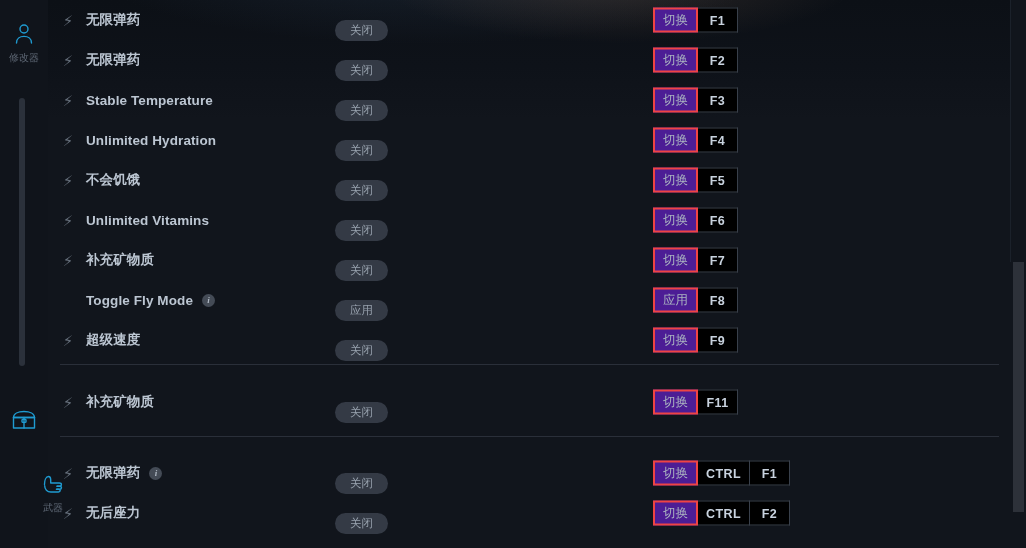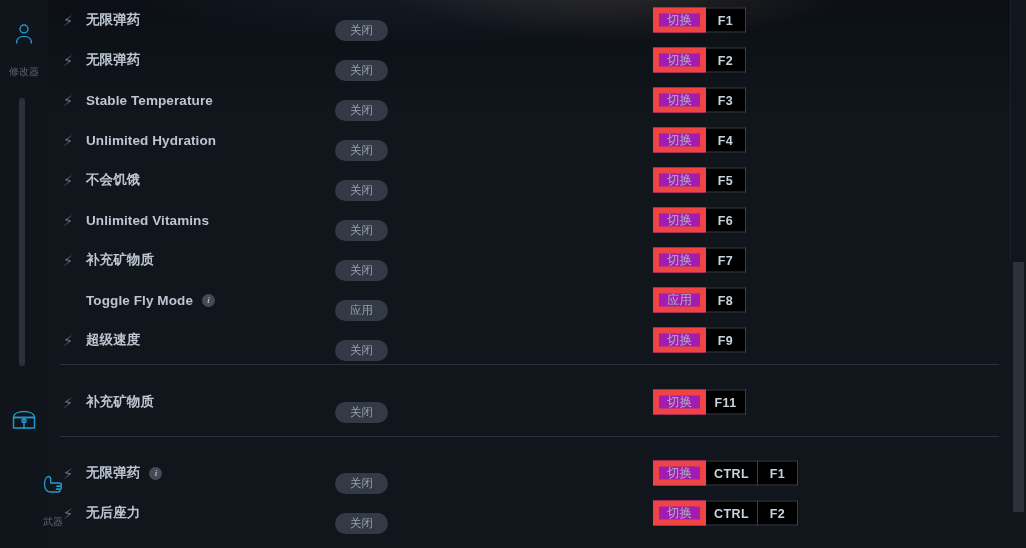--- a/index.html
+++ b/index.html
@@ -49,21 +49,20 @@
   .rail-label {
     font-size: 10px;
     line-height: 10px;
     color: #6a7482;
     letter-spacing: 0px;
     writing-mode: vertical-rl;
     text-orientation: upright;
     max-height: 28px;
     overflow: hidden;
     opacity: 0.85;
-    margin-top: 14px;
   }
   .rail-label.wide {
     writing-mode: horizontal-tb;
     width: 44px;
     text-align: center;
     word-break: break-all;
     line-height: 10px;
     max-height: 22px;
   }
   .rail-scroll-track {
@@ -170,23 +169,23 @@
     display: flex;
     align-items: center;
     justify-content: center;
     min-width: 42px;
     padding: 0 8px;
     font-size: 12.5px;
     color: #b9c3cf;
     box-sizing: border-box;
   }
   .chip.action {
-    background: #a21caf;
+    background: #4c1d95;
     color: #aab4c0;
-    border: 6px solid #ef4444;
+    border: 2px solid #ef4444;
     min-width: 44px;
   }
   .chip.key {
     background: #000000;
     border: 1px solid #39404b;
     border-left: none;
     font-weight: bold;
     color: #c9d3df;
     min-width: 40px;
     letter-spacing: 0.4px;

